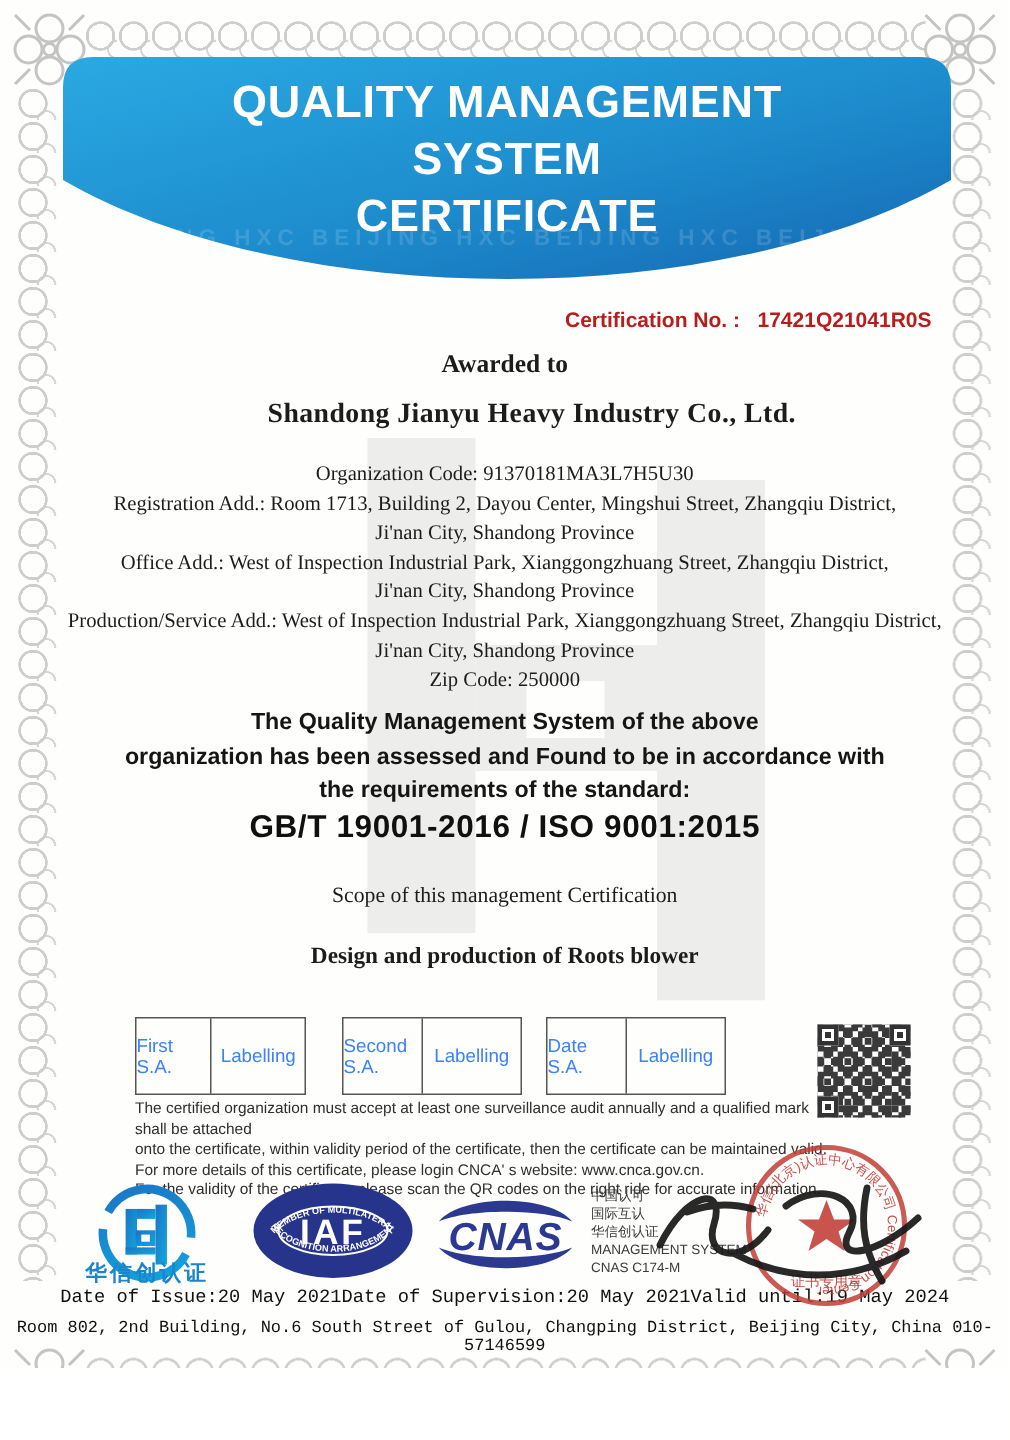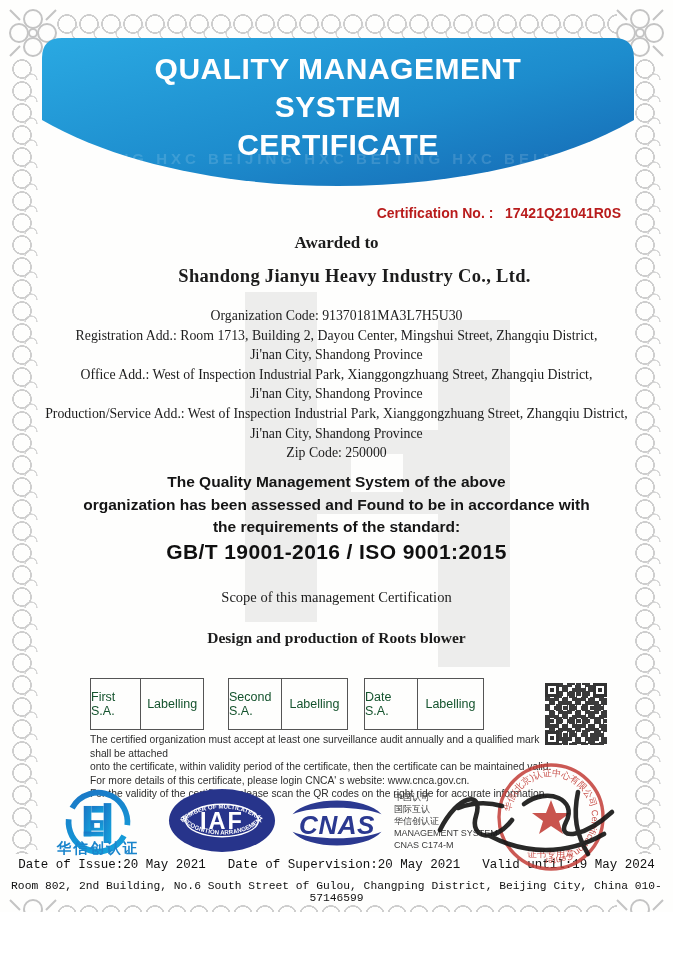--- a/index.html
+++ b/index.html
@@ -47,21 +47,21 @@
   .details{top:306px;font-size:13.8px;line-height:19.6px;}
   .statement{top:471px;font-family:"Liberation Sans", sans-serif;font-weight:bold;
     font-size:15.5px;line-height:22.5px;color:#151515;}
   .standard{top:540px;font-family:"Liberation Sans", sans-serif;font-weight:bold;
     font-size:21px;letter-spacing:.4px;color:#101010;}
   .scope-label{top:589px;font-size:14.5px;}
   .scope-value{top:629px;font-size:15.5px;font-weight:bold;}
 
   
   .audit-box{position:absolute;top:678px;height:50px;border:1.6px solid #555;
-    display:flex;font-family:"Liberation Sans", sans-serif;font-size:12.5px;color:#14532d;}
+    display:flex;font-family:"Liberation Sans", sans-serif;font-size:12.5px;color:#3b82f6;}
   .audit-box .cell{display:flex;align-items:center;justify-content:center;flex:1.25;}
   .audit-box .cell:first-child{flex:1;border-right:1.4px solid #555;}
   .ab1{left:90px;width:112px;}
   .ab2{left:228px;width:118px;}
   .ab3{left:364px;width:118px;}
 
   
   .qr{left:545px;top:683px;width:62px;height:62px;background-color:#fff;
     background-image:
       repeating-conic-gradient(#3a3a3a 0% 25%, rgba(0,0,0,0) 0% 50%),
@@ -79,21 +79,21 @@
   .hxc-caption{left:48px;top:839px;width:100px;text-align:center;color:#1b85cc;
     font-family:"Liberation Sans", sans-serif;font-weight:bold;font-size:14.5px;letter-spacing:2px;}
   .iaf-logo{left:168px;top:788px;}
   .cnas-logo{left:286px;top:794px;}
   .accred{left:394px;top:791px;font-family:"Liberation Sans", sans-serif;
     font-size:9px;line-height:12px;color:#3a3a3a;}
   .stamp{left:490px;top:756px;z-index:4;}
   .signature{left:428px;top:772px;z-index:5;}
 
   
-  .dates{top:858px;display:flex;justify-content:center;gap:22px;
+  .dates{top:858px;display:flex;justify-content:center;
     font-family:"Liberation Mono", monospace;font-size:12.5px;color:#101010;position:absolute;left:0;right:0;}
   .addr{top:880px;font-family:"Liberation Mono", monospace;font-size:11.3px;color:#101010;}
   .serial{top:911px;right:30px;z-index:5;font-family:"Liberation Sans", sans-serif;}
   .serial .no{font-size:15px;color:#4d4d4d;letter-spacing:1px;margin-left:31px;}
   .serial .num{font-family:"DejaVu Sans Mono", monospace;font-size:21px;font-weight:bold;
     color:#cf3a33;letter-spacing:2px;}
 </style>
 </head>
 <body>
 

